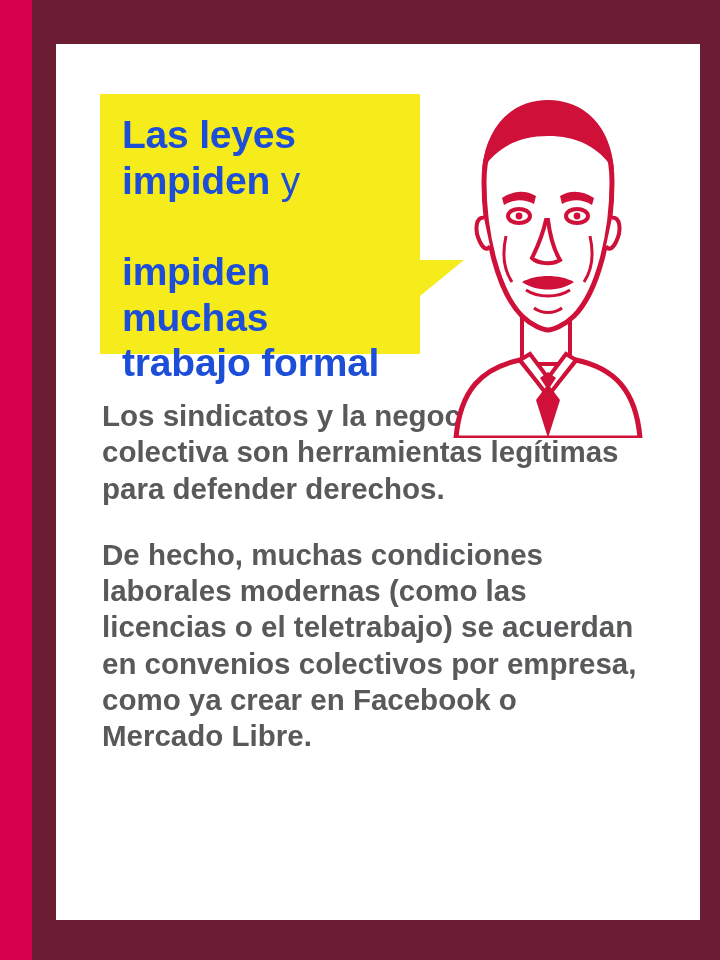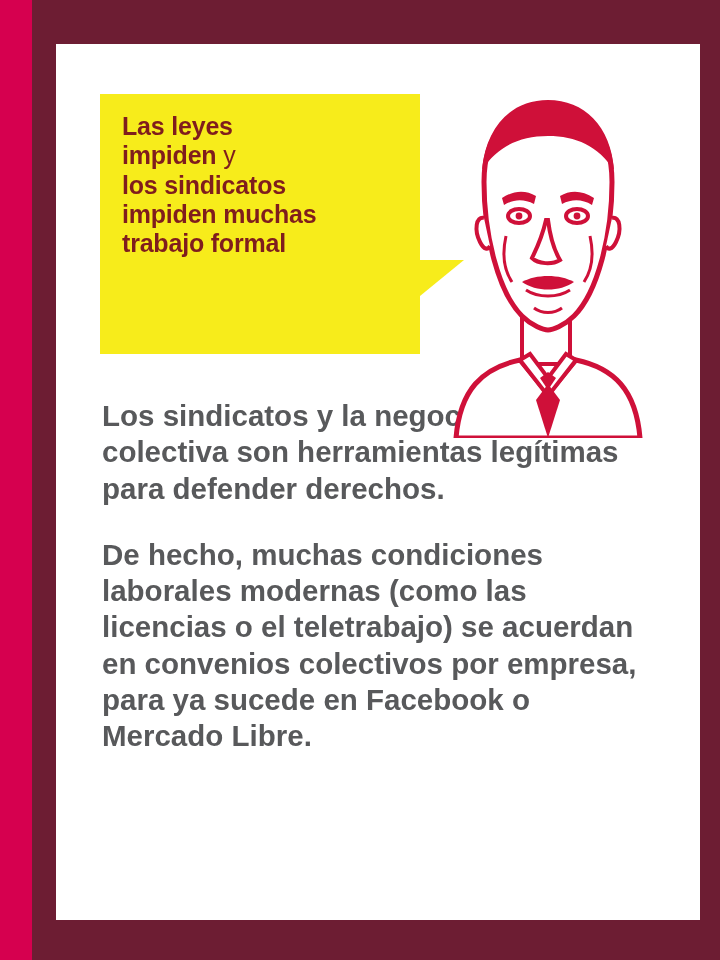--- a/index.html
+++ b/index.html
@@ -51,23 +51,23 @@
     top: 216px;
     width: 0;
     height: 0;
     border-top: 0 solid transparent;
     border-left: 44px solid #f7ec1b;
     border-bottom: 36px solid transparent;
   }
   .bubble-text {
     font-family: "Liberation Sans", sans-serif;
     font-weight: 700;
-    font-size: 25px;
+    font-size: 39px;
     line-height: 1.17;
-    color: #7f1d1d;
+    color: #1d4ed8;
     letter-spacing: -0.2px;
   }
   .bubble-text .thin {
     font-weight: 400;
   }
   
   .portrait {
     position: absolute;
     left: 392px;
     top: 34px;
@@ -99,21 +99,21 @@
 
 <div class="card">
 
   <div class="top-area">
 
     <div class="bubble">
       <div class="bubble-text">
         <span>Las leyes</span><br>
         <span>impiden</span>
         <span class="thin">y</span><br>
-        <span>los sindicatos</span><br>
+        <br>
         <span>impiden muchas</span><br>
         <span>trabajo formal</span>
       </div>
     </div>
     <div class="bubble-tail"></div>
 
     <div class="portrait">
       <svg width="200" height="360" viewBox="0 0 200 360" aria-hidden="true">
 
         <path d="M74 240 L74 286 L122 286 L122 240 Z" fill="#ffffff" stroke="#cf1039" stroke-width="4"></path>
@@ -150,16 +150,16 @@
 
         <path d="M36 140 C28 138 26 152 32 164 C36 172 40 172 42 168" fill="#ffffff" stroke="#cf1039" stroke-width="4"></path>
         <path d="M164 140 C172 138 174 152 168 164 C164 172 160 172 158 168" fill="#ffffff" stroke="#cf1039" stroke-width="4"></path>
       </svg>
     </div>
 
   </div>
 
   <div class="body-text">
     <p>Los sindicatos y la negociación colectiva son herramientas legítimas para defender derechos.</p>
-    <p>De hecho, muchas condiciones laborales modernas (como las licencias o el teletrabajo) se acuerdan en convenios colectivos por empresa, para ya sucede en Facebook o Mercado Libre.</p>
+    <p>De hecho, muchas condiciones laborales modernas (como las licencias o el teletrabajo) se acuerdan en convenios colectivos por empresa, como ya crear en Facebook o Mercado Libre.</p>
   </div>
 
 </div>
 
 </body></html>

